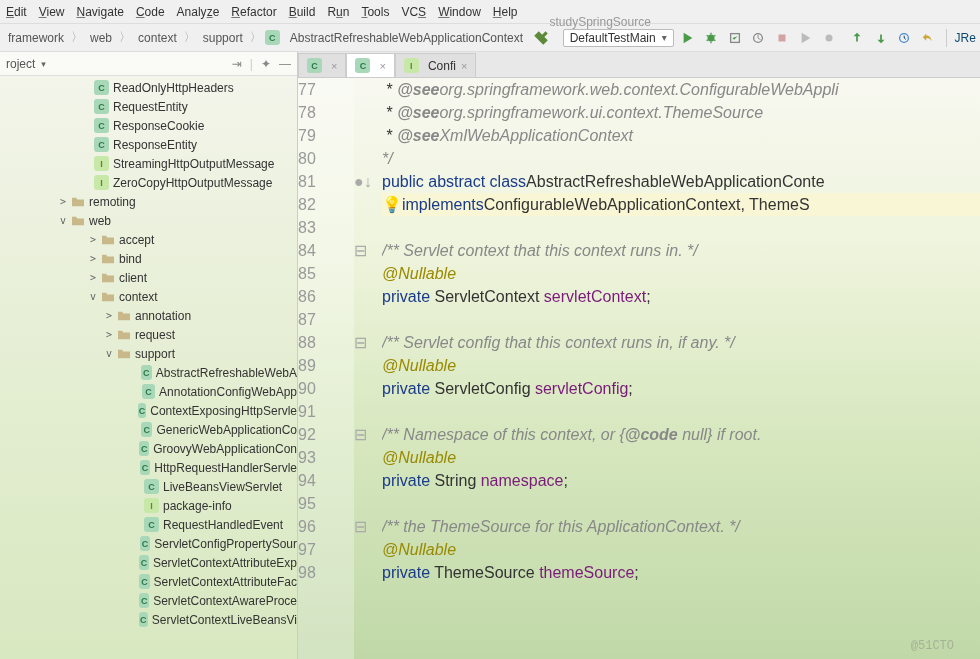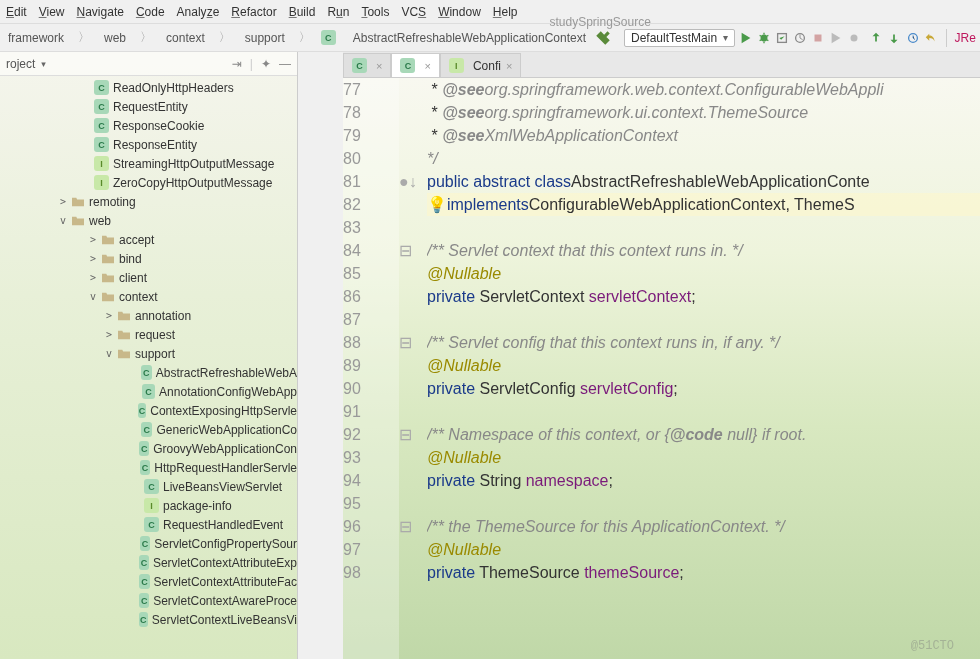--- a/index.html
+++ b/index.html
@@ -2,29 +2,29 @@
 <html><head>
 <meta charset="utf-8">
 <style>
 * { margin: 0; padding: 0; box-sizing: border-box; font-family: "Segoe UI", Arial, sans-serif; }
 body { width: 980px; height: 659px; overflow: hidden; background: #f0f0f0; font-size: 12px; color: #333; }
 .menubar { height: 24px; background: #f0f0f0; display: flex; align-items: center; padding: 0 6px; gap: 12px; border-bottom: 1px solid #ddd; }
 .menubar span { cursor: default; }
 .menubar .u { text-decoration: underline; text-decoration-color: #777; }
 .project-name { color: #999; margin-left: 20px; margin-top: 20px; }
 .navbar { height: 28px; background: #f0f0f0; display: flex; align-items: center; padding: 0 4px; border-bottom: 1px solid #ddd; gap: 4px; }
-.breadcrumb { display: flex; align-items: center; gap: 9px; font-size: 12px; color: #555; }
+.breadcrumb { display: flex; align-items: center; gap: 2px; font-size: 12px; color: #555; }
 .breadcrumb span { padding: 0 4px; }
 .bc-sep { color: #999; padding: 0 1px !important; }
 .runcfg { display: flex; align-items: center; border: 1px solid #bbb; background: #fff; padding: 1px 6px; gap: 6px; border-radius: 2px; margin-left: 8px; }
 .runcfg .arrow { color: #666; font-size: 10px; }
 .tbtn { width: 22px; height: 22px; display: flex; align-items: center; justify-content: center; cursor: pointer; }
 .tbtn svg { width: 14px; height: 14px; }
 .spacer { flex: 1; }
-.main { display: flex; height: calc(100% - 52px); gap: 45px; }
+.main { display: flex; height: calc(100% - 52px); }
 .sidebar { width: 298px; background: linear-gradient(180deg, #f5f5ed 0%, #e8f0d8 40%, #d8e8c0 100%); overflow: hidden; border-right: 1px solid #ccc; position: relative; }
 .sidebar-header { height: 24px; display: flex; align-items: center; padding: 0 6px; border-bottom: 1px solid #ddd; background: rgba(255,255,255,0.5); gap: 6px; }
 .sidebar-header .title { color: #555; }
 .sidebar-header .arrow { color: #666; font-size: 9px; }
 .sidebar-icons { margin-left: auto; display: flex; gap: 8px; align-items: center; }
 .tree { padding: 2px 0; font-size: 12px; }
 .tree-item { display: flex; align-items: center; height: 19px; padding-left: 4px; white-space: nowrap; cursor: default; }
 .exp { width: 14px; display: inline-flex; justify-content: center; color: #666; font-size: 10px; font-family: monospace;}
 .ficon { width: 15px; height: 15px; border-radius: 3px; display: inline-flex; align-items: center; justify-content: center; font-size: 9px; font-weight: bold; margin-right: 4px; }
 .ficon.c { background: #a8d8b8; color: #2a7a4a; }
@@ -153,21 +153,21 @@
         <circle cx="8" cy="8" r="5" fill="none" stroke="#4a8aca" stroke-width="1.5"></circle>
         <path stroke="#4a8aca" d="M8 5v3l2 2"></path>
       </svg>
     </span>
   <span class="tbtn">
       <svg viewBox="0 0 16 16">
         <path fill="#c8a838" d="M6 3L2 7l4 4V8c3 0 5 1 6 4 0-5-3-7-6-7V3z"></path>
       </svg>
     </span>
   <span style="border-left:1px solid #ccc;height:18px;margin:0 4px"></span>
-  <span style="color:#be185d">JRe</span>
+  <span style="color:#0c4a6e">JRe</span>
 </div>
 
 <div class="main">
   <div class="sidebar">
     <div class="sidebar-header">
       <span class="title">roject</span>
       <span class="arrow">▾</span>
       <div class="sidebar-icons">
         <span style="color:#888">⇥</span>
         <span style="color:#ccc">|</span>

